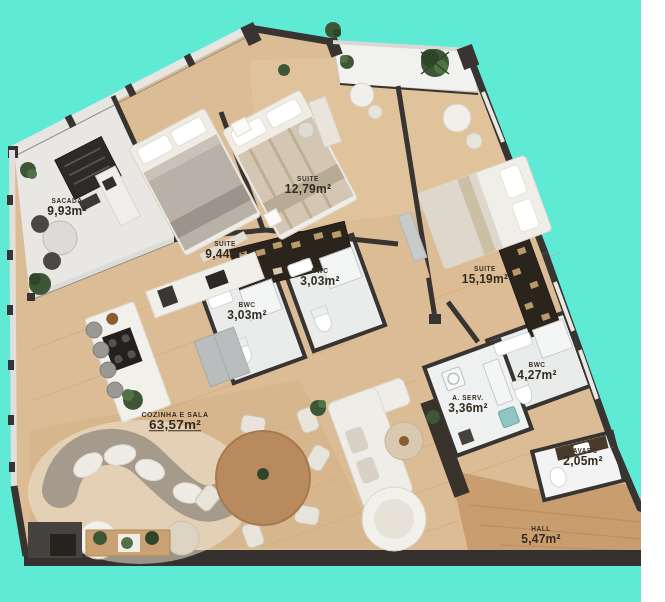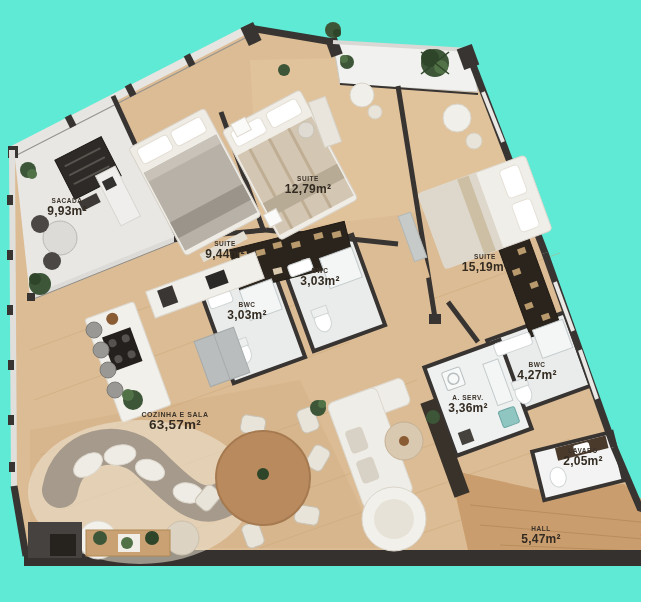--- a/index.html
+++ b/index.html
@@ -4,21 +4,21 @@
 <style>
   html,body{margin:0;padding:0;background:#ffffff;}
   .stage{position:relative;width:641px;height:602px;background:#5eead4;overflow:hidden;
          font-family:"Liberation Sans",sans-serif;}
   .stage svg{position:absolute;left:0;top:0;}
   .lbl{position:absolute;transform:translate(-50%,-50%);text-align:center;white-space:nowrap;
        color:#3c332a;line-height:1.05;pointer-events:none;}
   .lbl .nm{display:block;font-size:6.5px;font-weight:600;letter-spacing:.08em;}
   .lbl .ar{display:block;font-size:12px;font-weight:700;letter-spacing:.02em;color:#332b21;}
   .lbl.big .nm{font-size:7px;}
-  .lbl.big .ar{font-size:13.5px;}
+  .lbl.big .ar{font-size:13.5px;text-decoration:underline;}
 </style>
 </head>
 <body>
 
 <div class="stage">
 <svg width="665" height="602" viewBox="0 0 665 602">
 
   <polygon points="12,150 250,28 333,42 470,50 545,253 614,447 640,508 662,516 662,556 26,556 14,486" fill="#dcbc94"></polygon>
 
   <polygon points="250,60 470,55 520,200 260,232" fill="#ecd2a8" opacity="0.35"></polygon>
@@ -360,21 +360,21 @@
       <span class="ar">12,79m²</span>
     </div>
   <div class="lbl" style="left:247px;top:312px">
       <span class="nm">BWC</span>
       <span class="ar">3,03m²</span>
     </div>
   <div class="lbl" style="left:320px;top:278px">
       <span class="nm">BWC</span>
       <span class="ar">3,03m²</span>
     </div>
-  <div class="lbl" style="left:485px;top:264px">
+  <div class="lbl" style="left:485px;top:276px">
       <span class="nm">SUITE</span>
       <span class="ar">15,19m²</span>
     </div>
   <div class="lbl" style="left:537px;top:372px">
       <span class="nm">BWC</span>
       <span class="ar">4,27m²</span>
     </div>
   <div class="lbl" style="left:468px;top:405px">
       <span class="nm">A. SERV.</span>
       <span class="ar">3,36m²</span>

